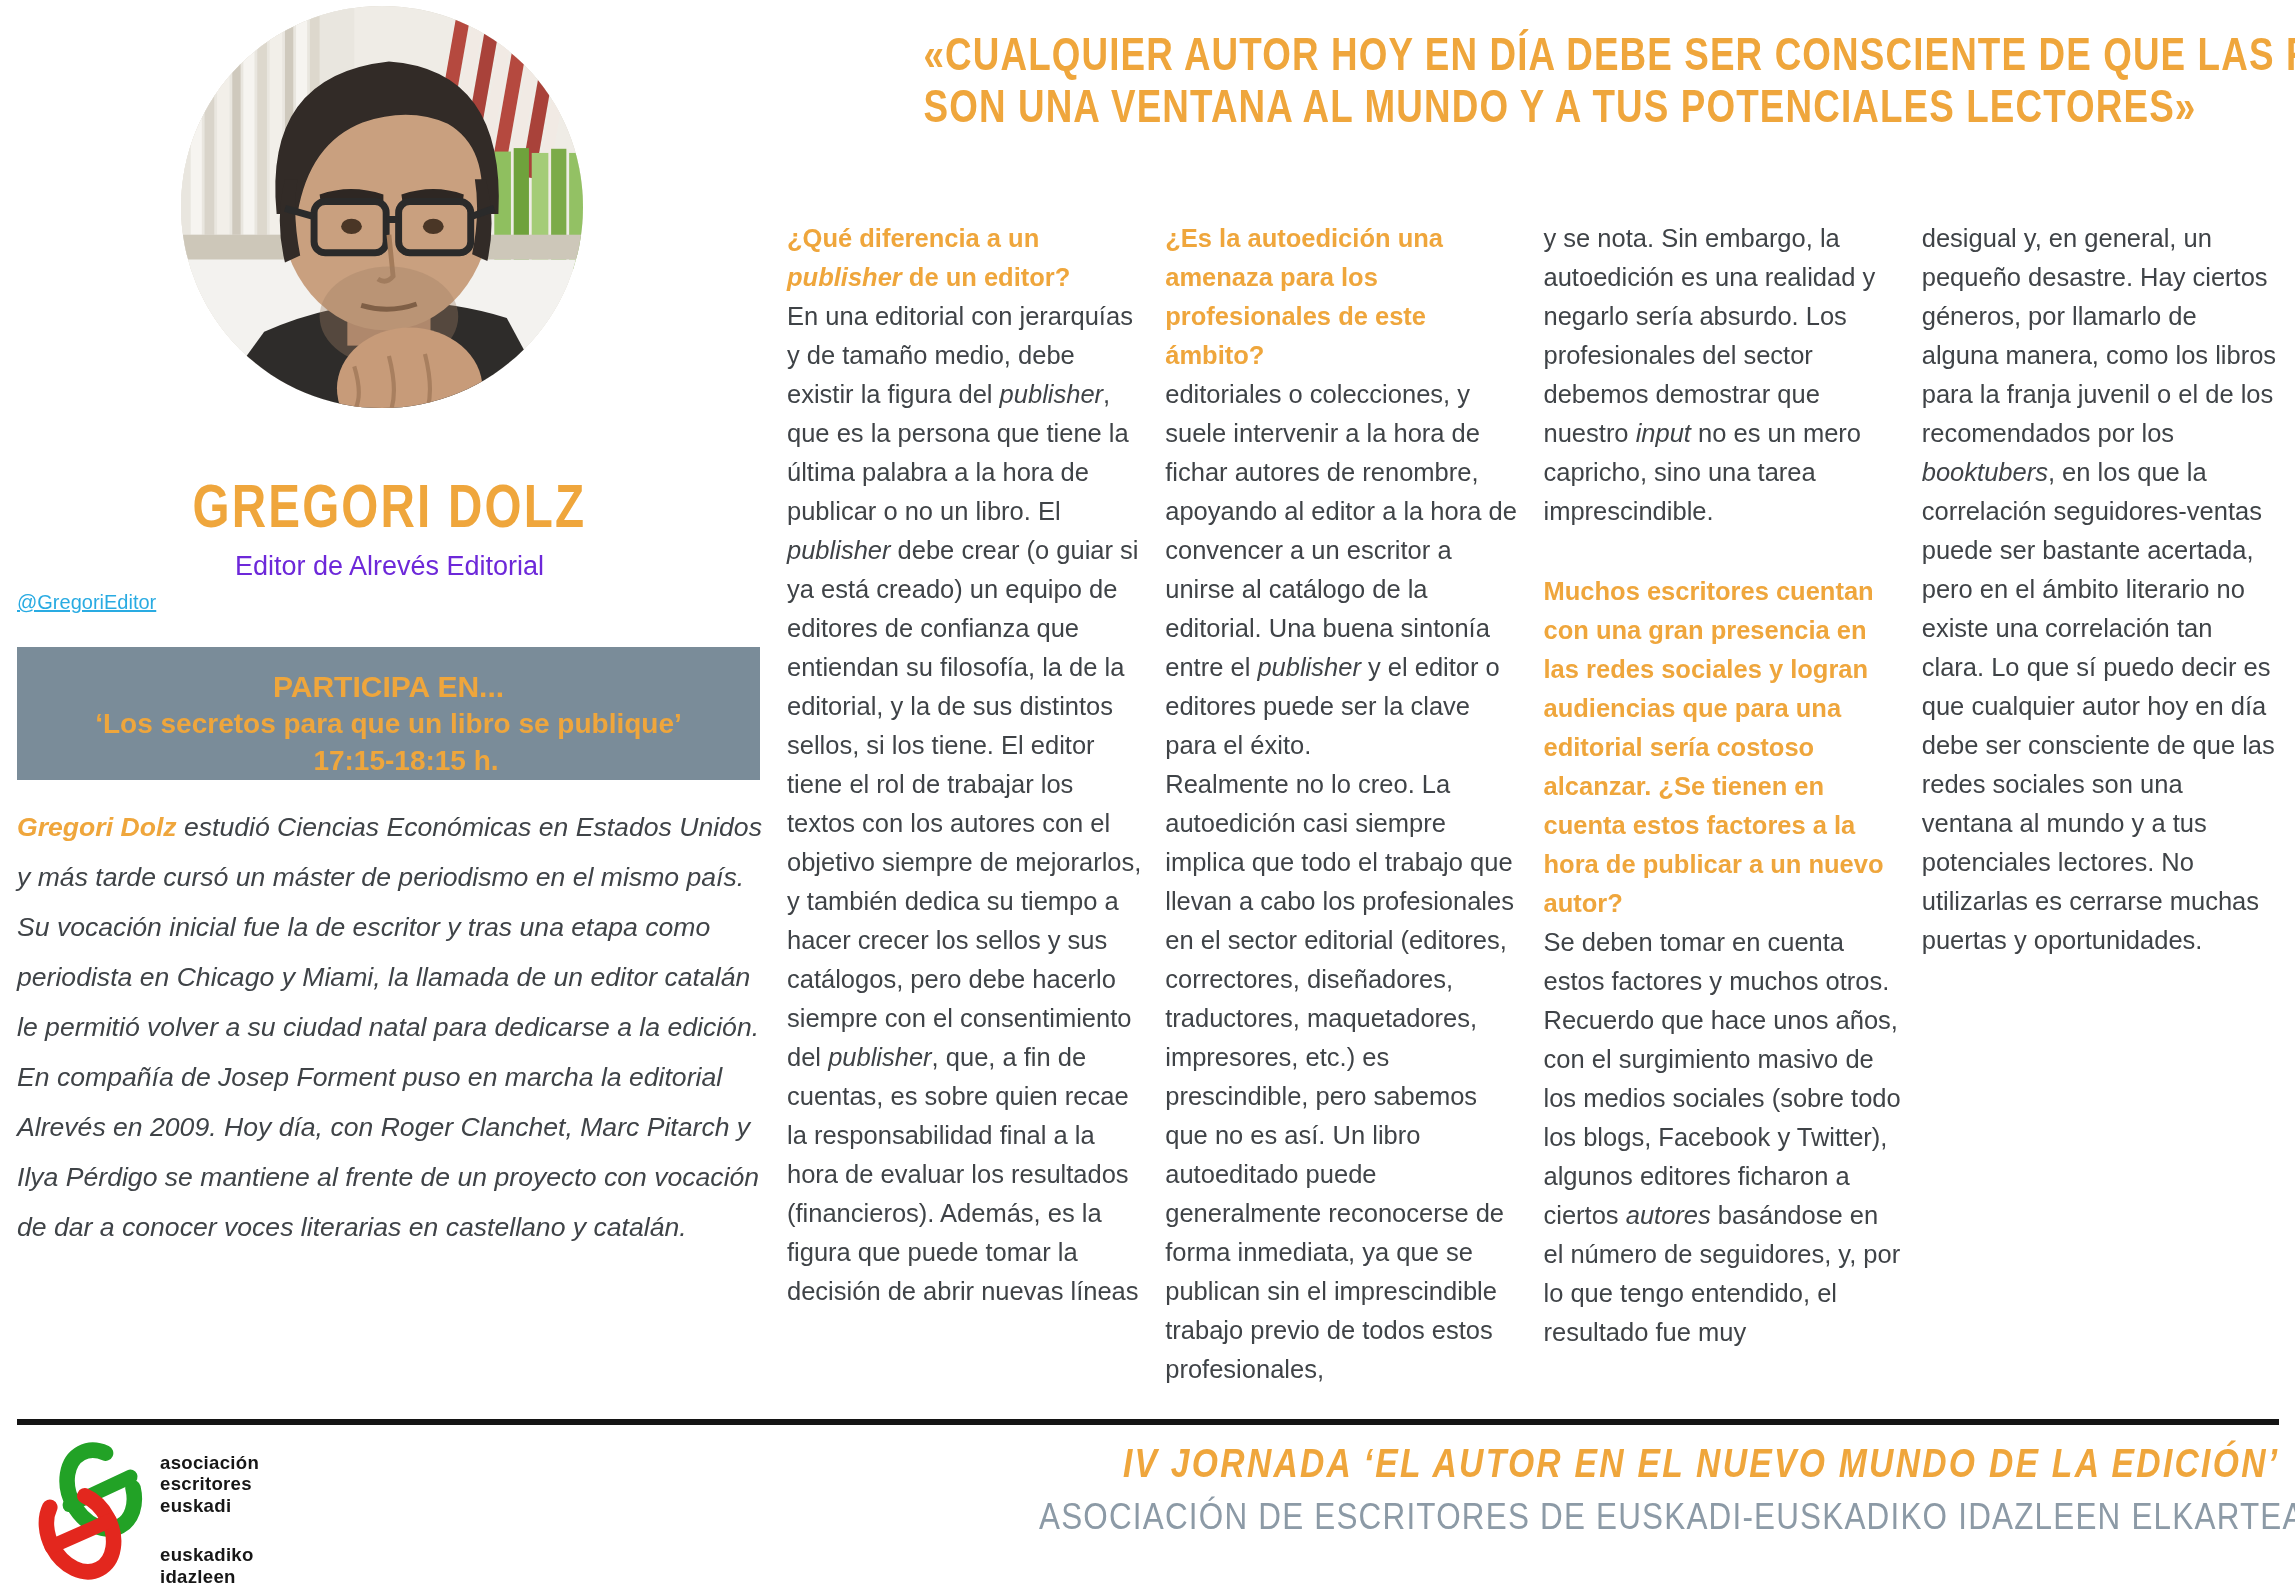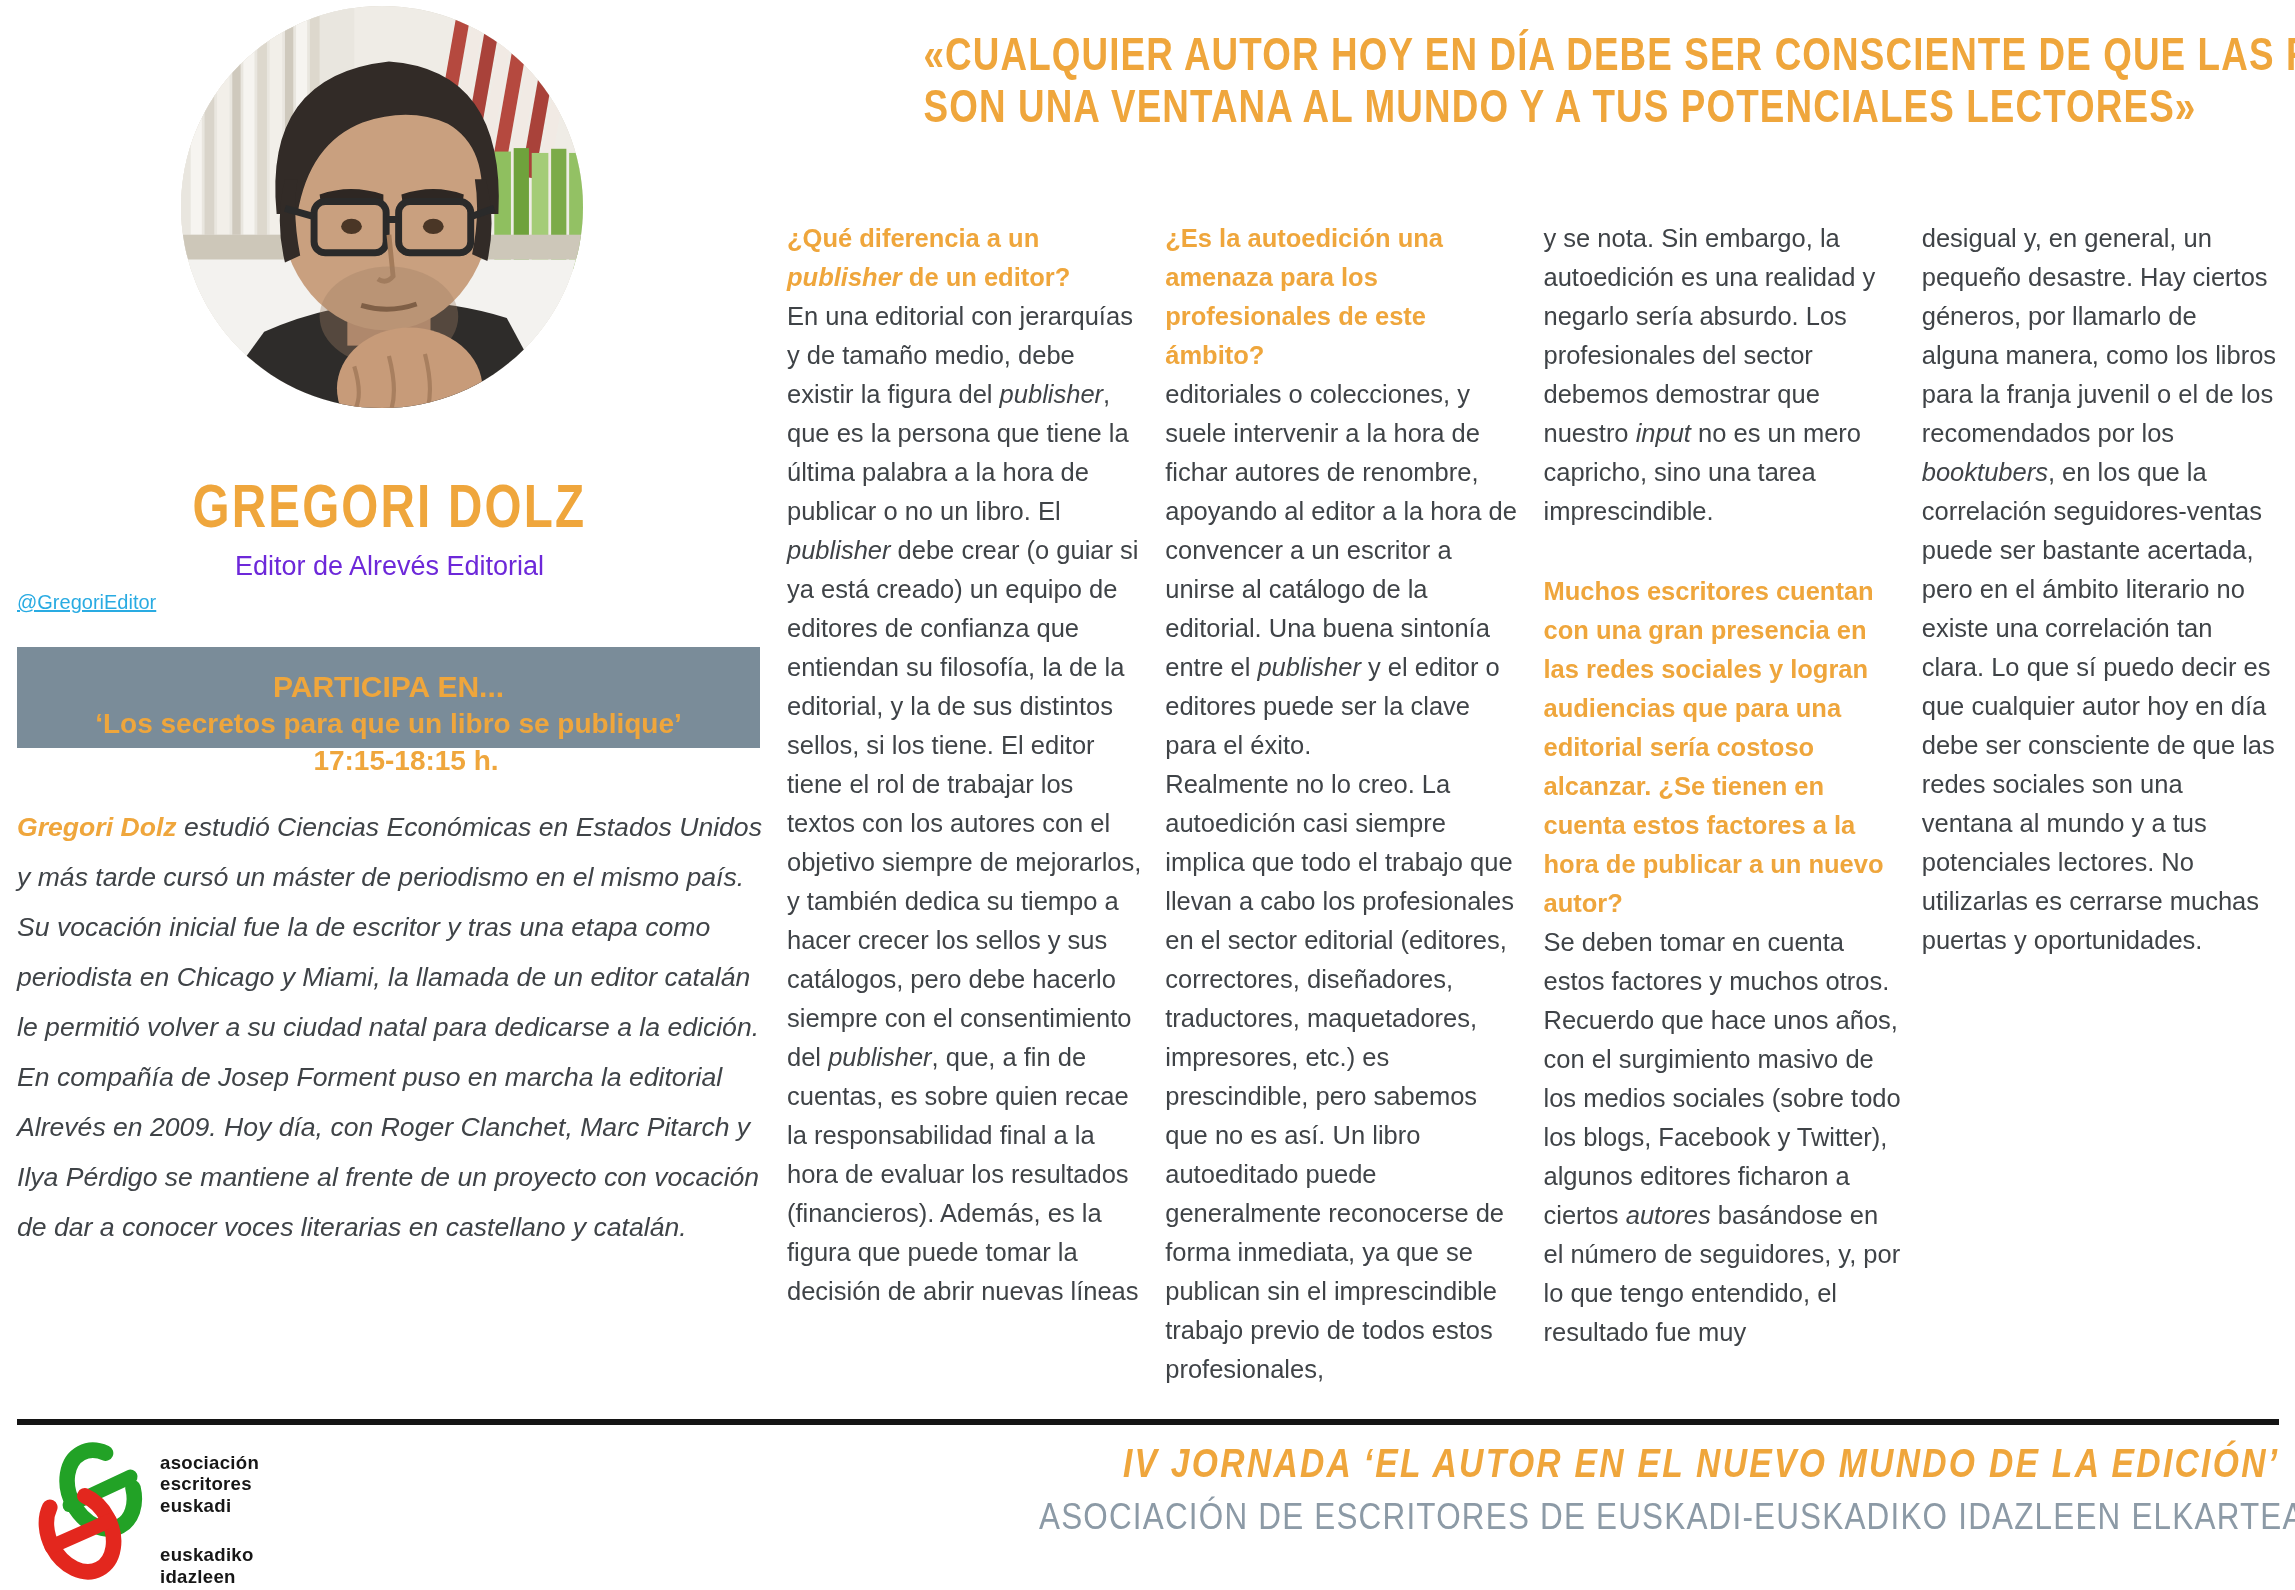--- a/index.html
+++ b/index.html
@@ -26,21 +26,21 @@
   .profile-role{
     position:absolute;left:17px;top:551px;width:745px;text-align:center;
     font-size:27px;color:#6d28d9;
   }
   .profile-handle{
     position:absolute;left:17px;top:591px;width:745px;
     font-size:20px;
   }
   .profile-handle a{color:var(--link);text-decoration:underline;cursor:pointer;}
   .participa-box{
-    position:absolute;left:17px;top:647px;width:743px;height:101px;
+    position:absolute;left:17px;top:647px;width:743px;height:133px;
     background:var(--boxgray);text-align:center;color:var(--accent);font-weight:bold;
   }
   .participa-box .l1{margin-top:21px;font-size:30px;line-height:37px;}
   .participa-box .l2{font-size:28px;line-height:37px;}
   .participa-box .l3{font-size:28px;line-height:37px;margin-left:35px;}
   .bio{
     position:absolute;left:17px;top:802px;width:752px;
     font-size:26.6px;line-height:50px;color:var(--body);font-style:italic;
   }
   .bio .lead{color:var(--accent);font-weight:bold;}

